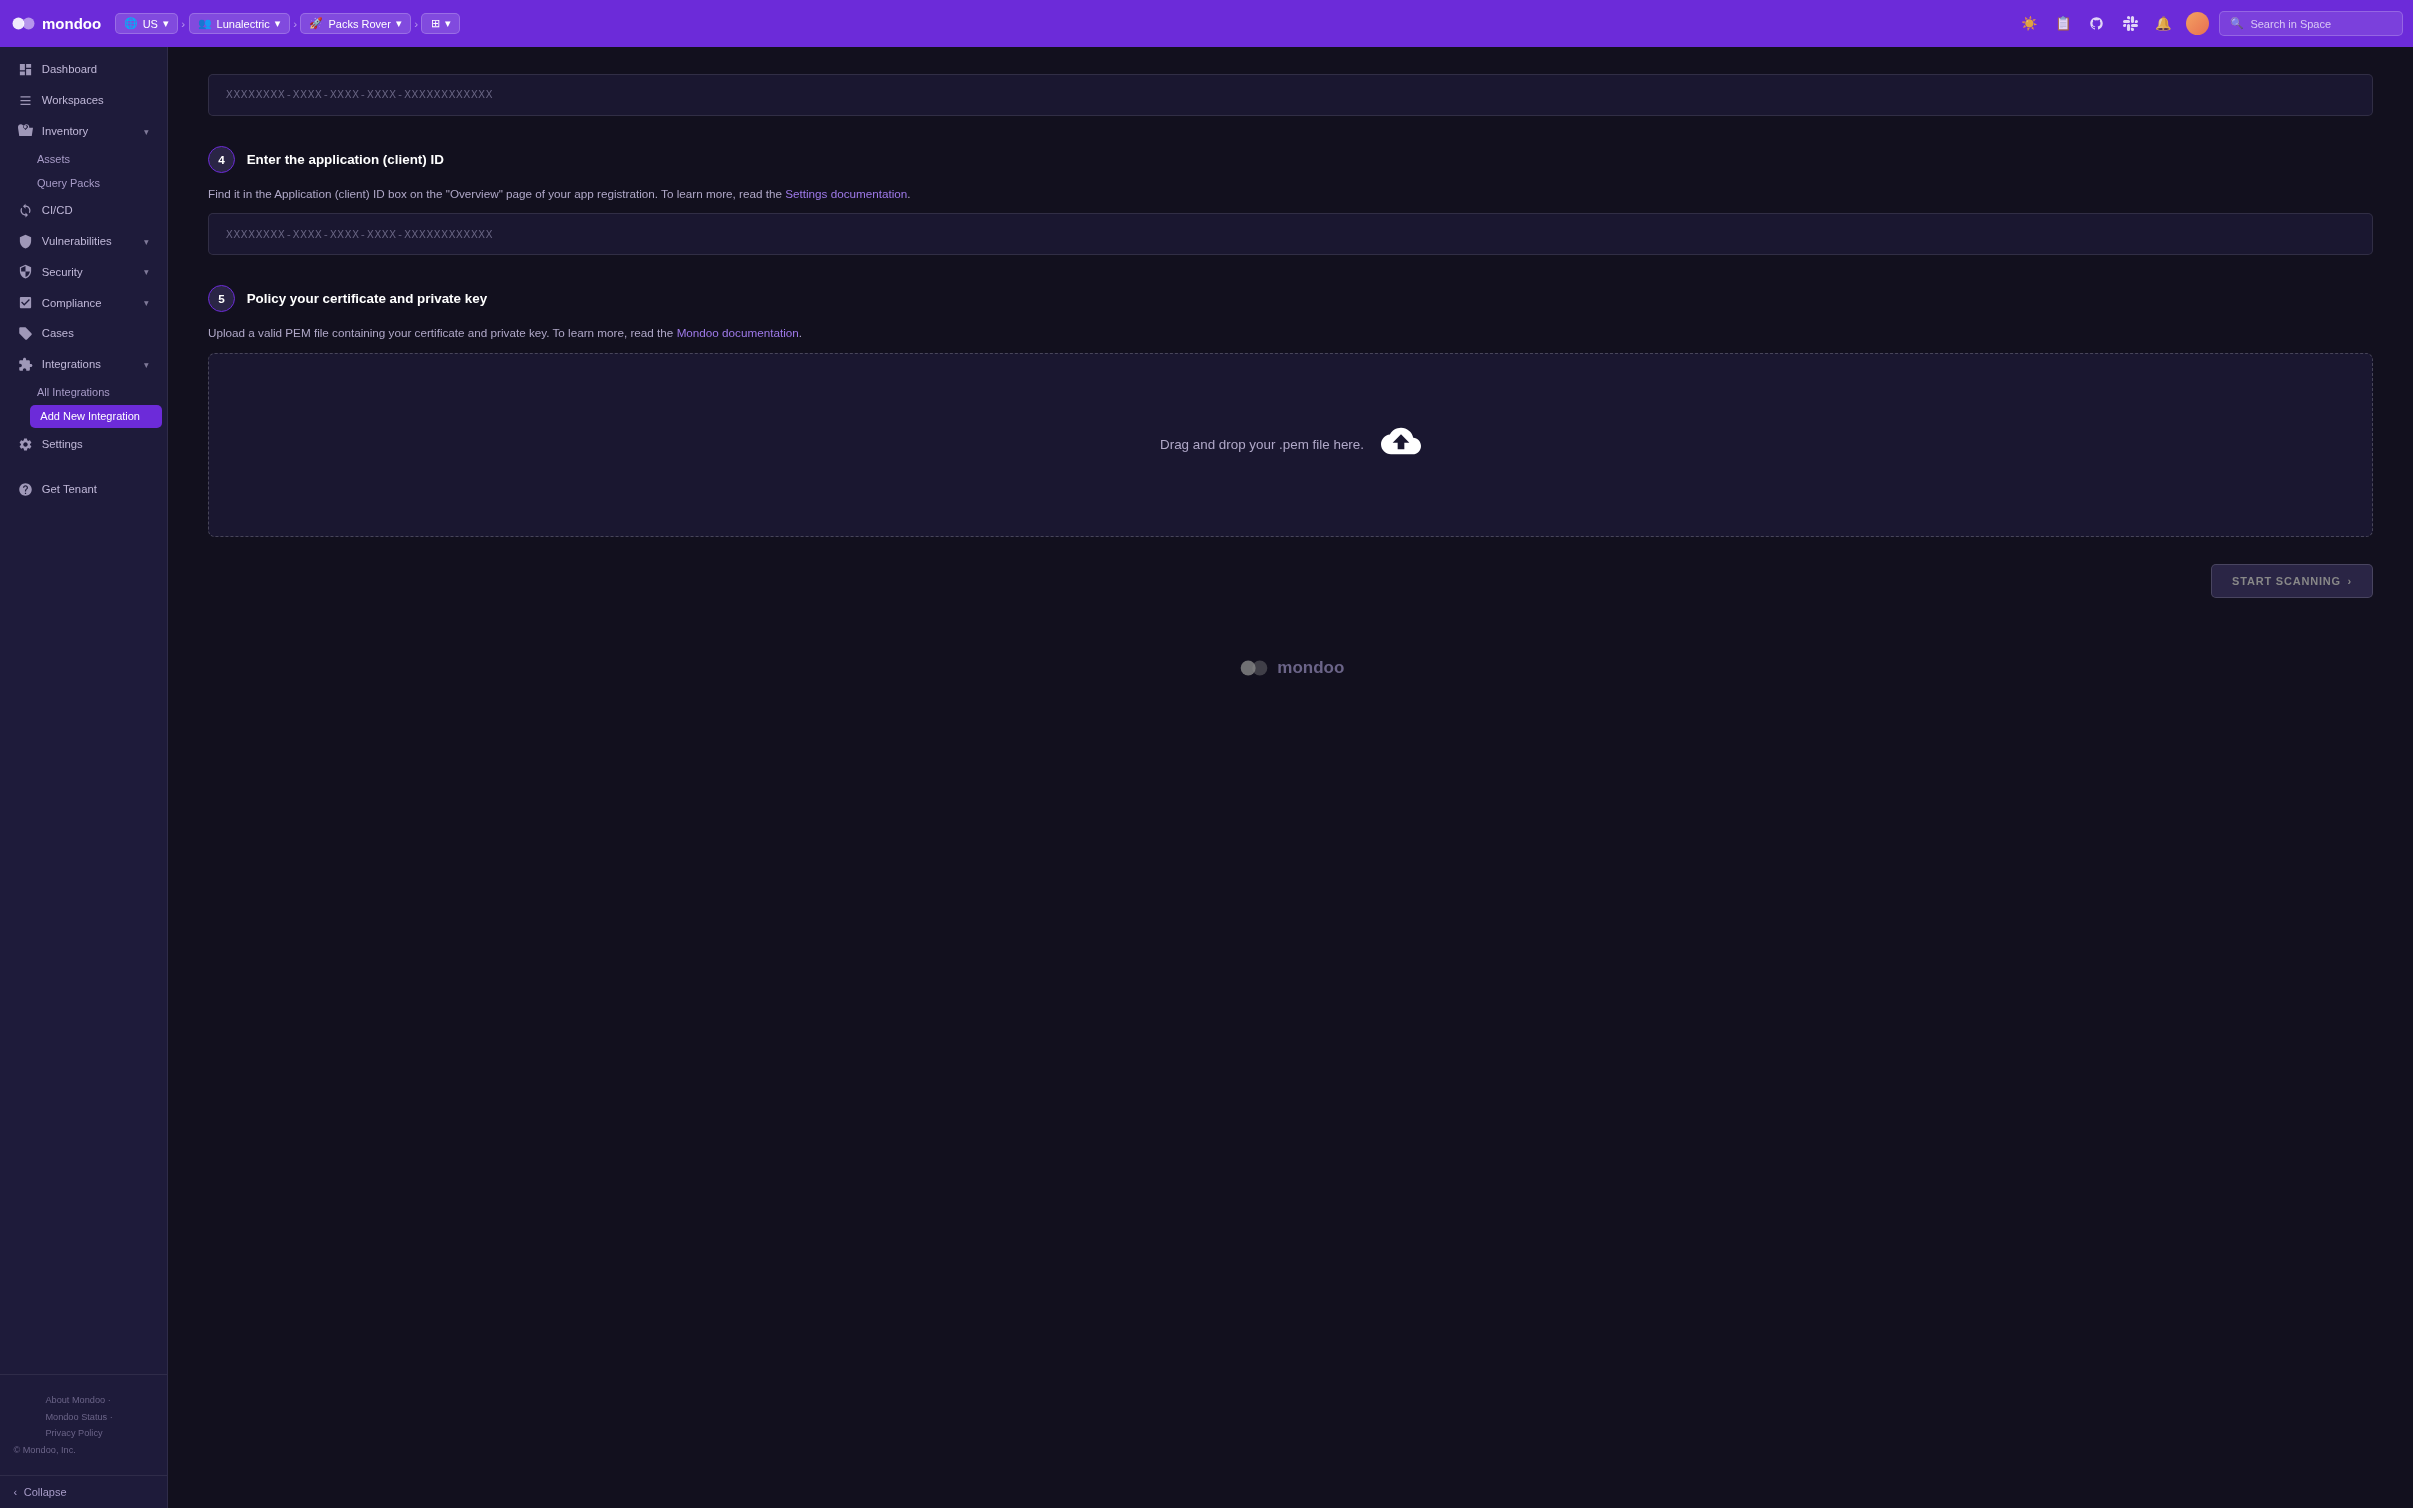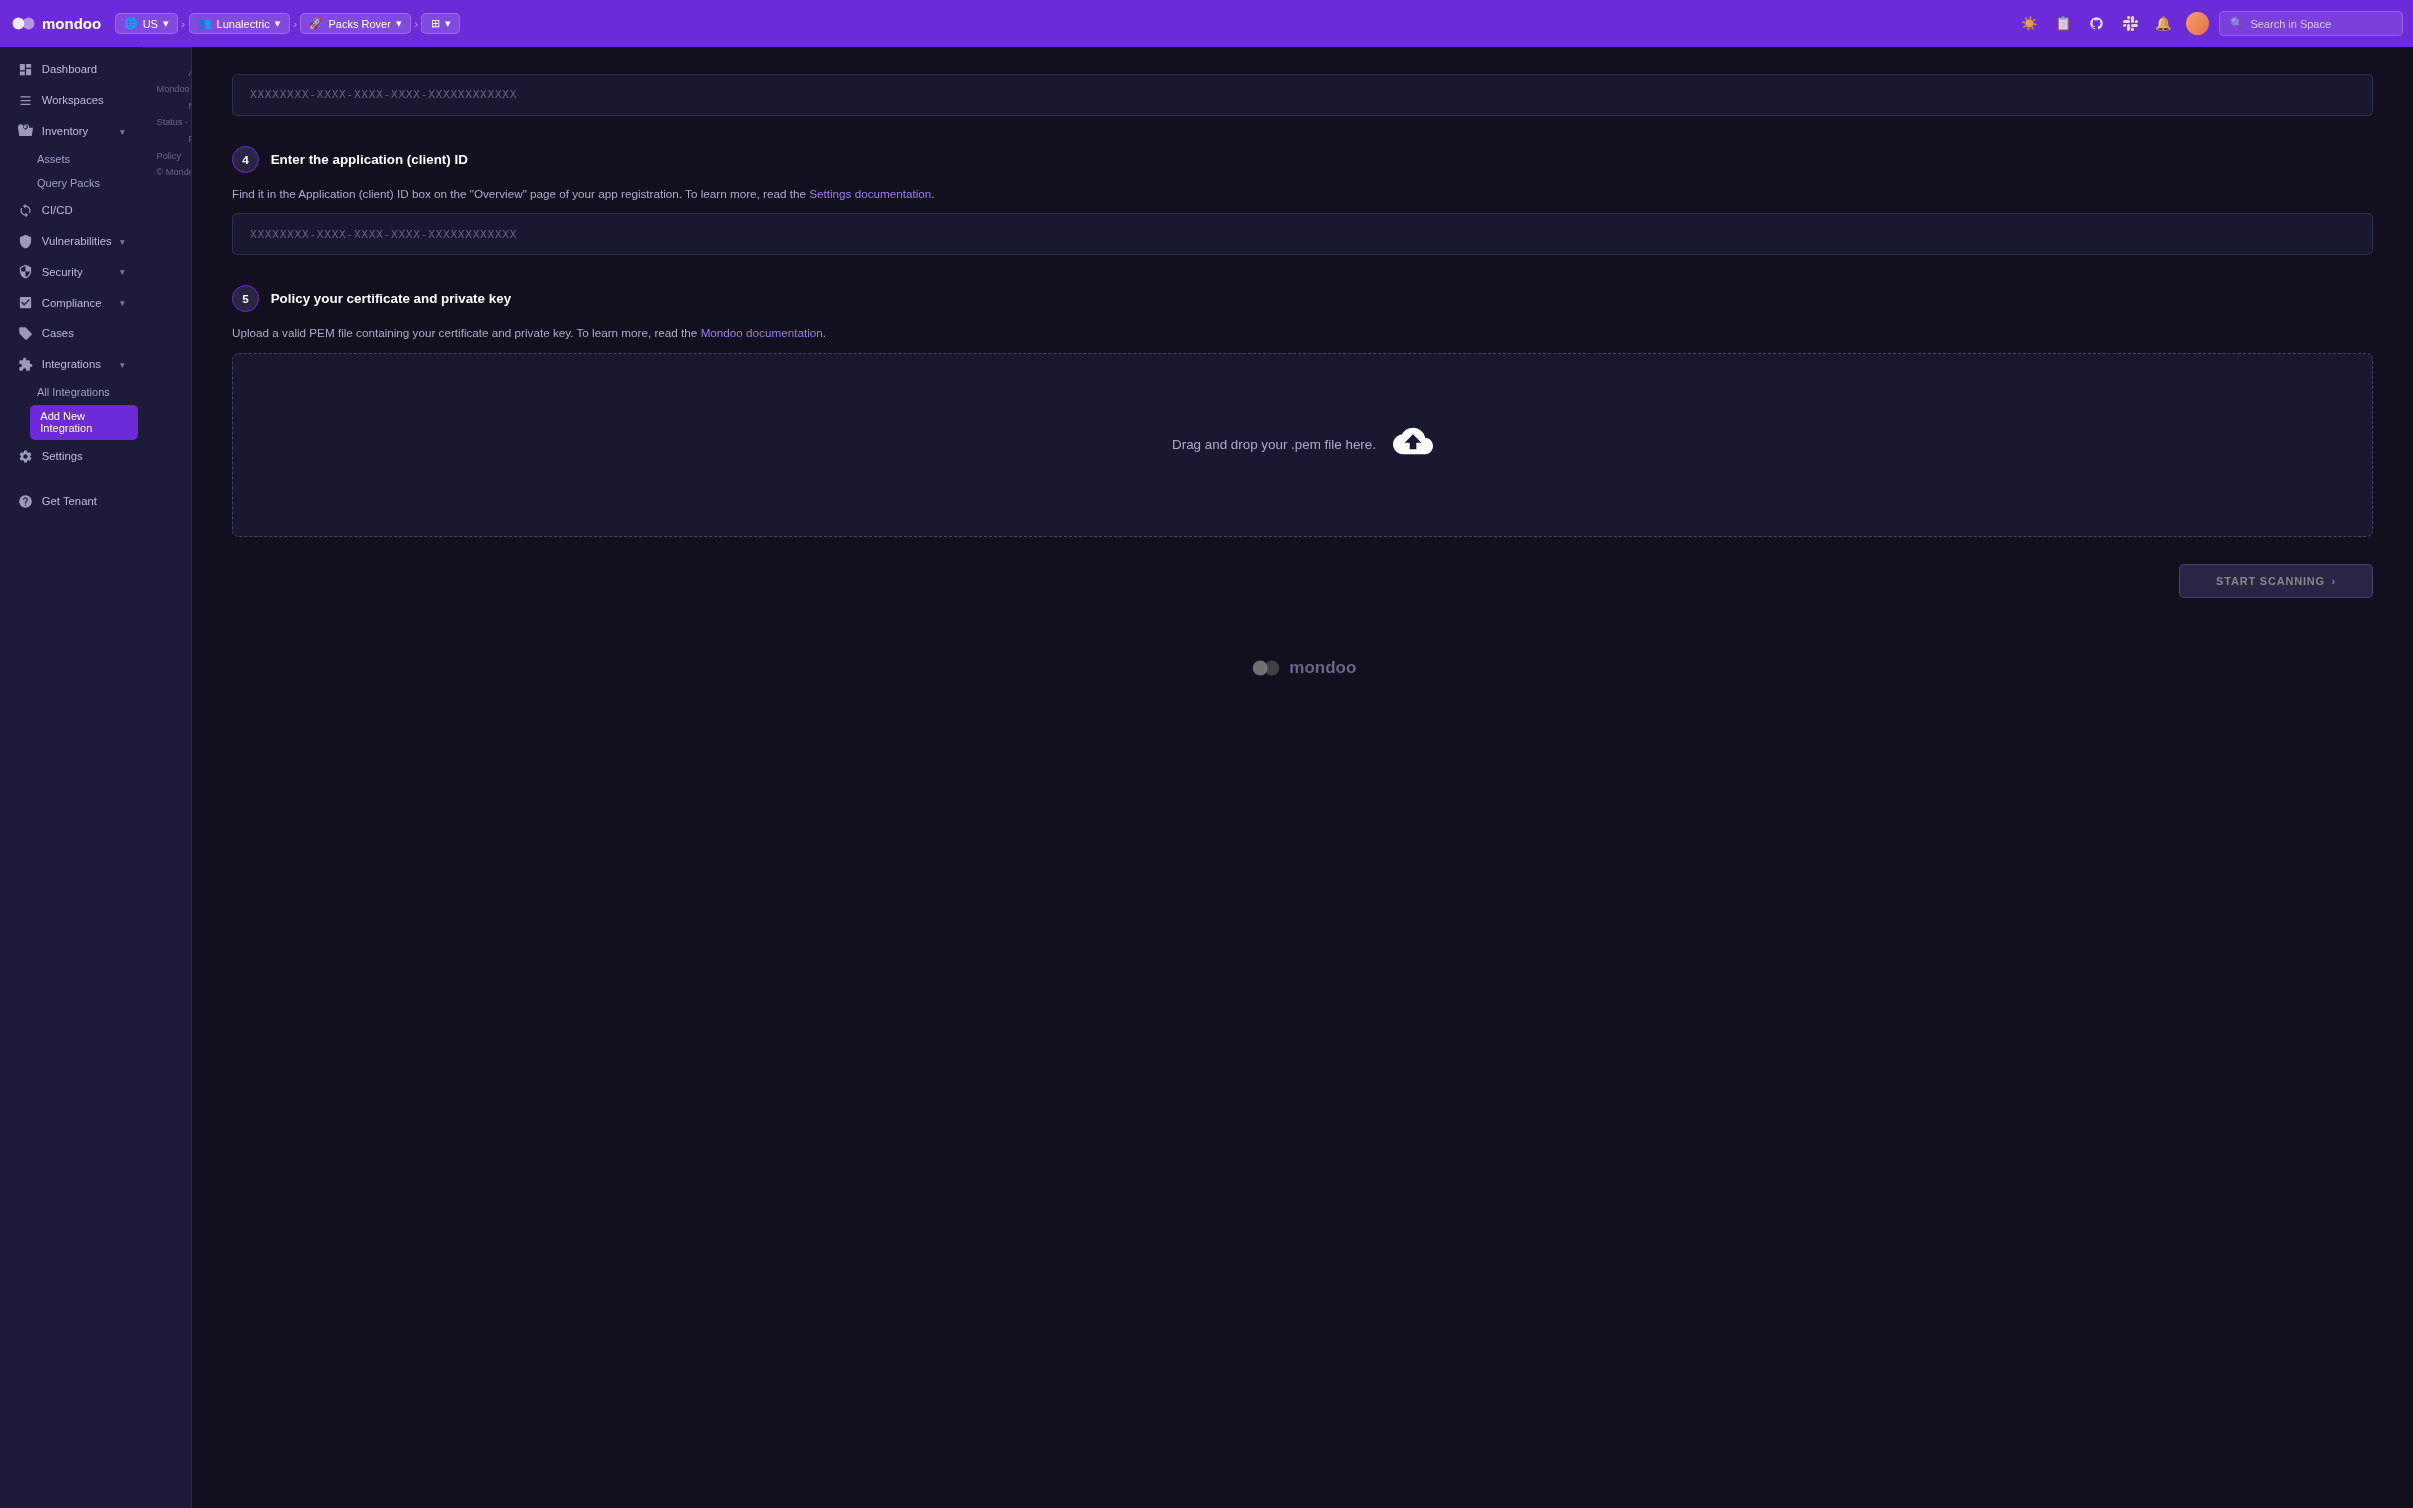--- a/index.html
+++ b/index.html
@@ -102,25 +102,25 @@
 
     
     .main-layout {
       display: flex;
       flex: 1;
       overflow: hidden;
     }
 
     
     .sidebar {
-      width: 192px;
+      width: 168px;
       background: #1e1b3a;
       border-right: 0.8px solid rgba(255,255,255,0.08);
       display: flex;
-      flex-direction: row;
+      flex-direction: column;
       overflow-y: auto;
       flex-shrink: 0;
     }
     .sidebar-nav {
       flex: 1;
       padding: 6.7px 0;
     }
     .sidebar-item {
       display: flex;
       align-items: center;
@@ -260,21 +260,21 @@
       display: flex;
       justify-content: flex-end;
       margin-bottom: 40px;
     }
     .btn-start {
       background: #2a2545;
       border: 0.8px solid rgba(255,255,255,0.15);
       border-radius: 5px;
       color: #888;
       font-size: 11px;
-      padding: 10px 36px;
+      padding: 10px 20px;
       display: flex;
       align-items: center;
       gap: 6.7px;
       cursor: pointer;
       letter-spacing: 0.8px;
       font-weight: 600;
       text-transform: uppercase;
     }
 
     .footer-logo {

